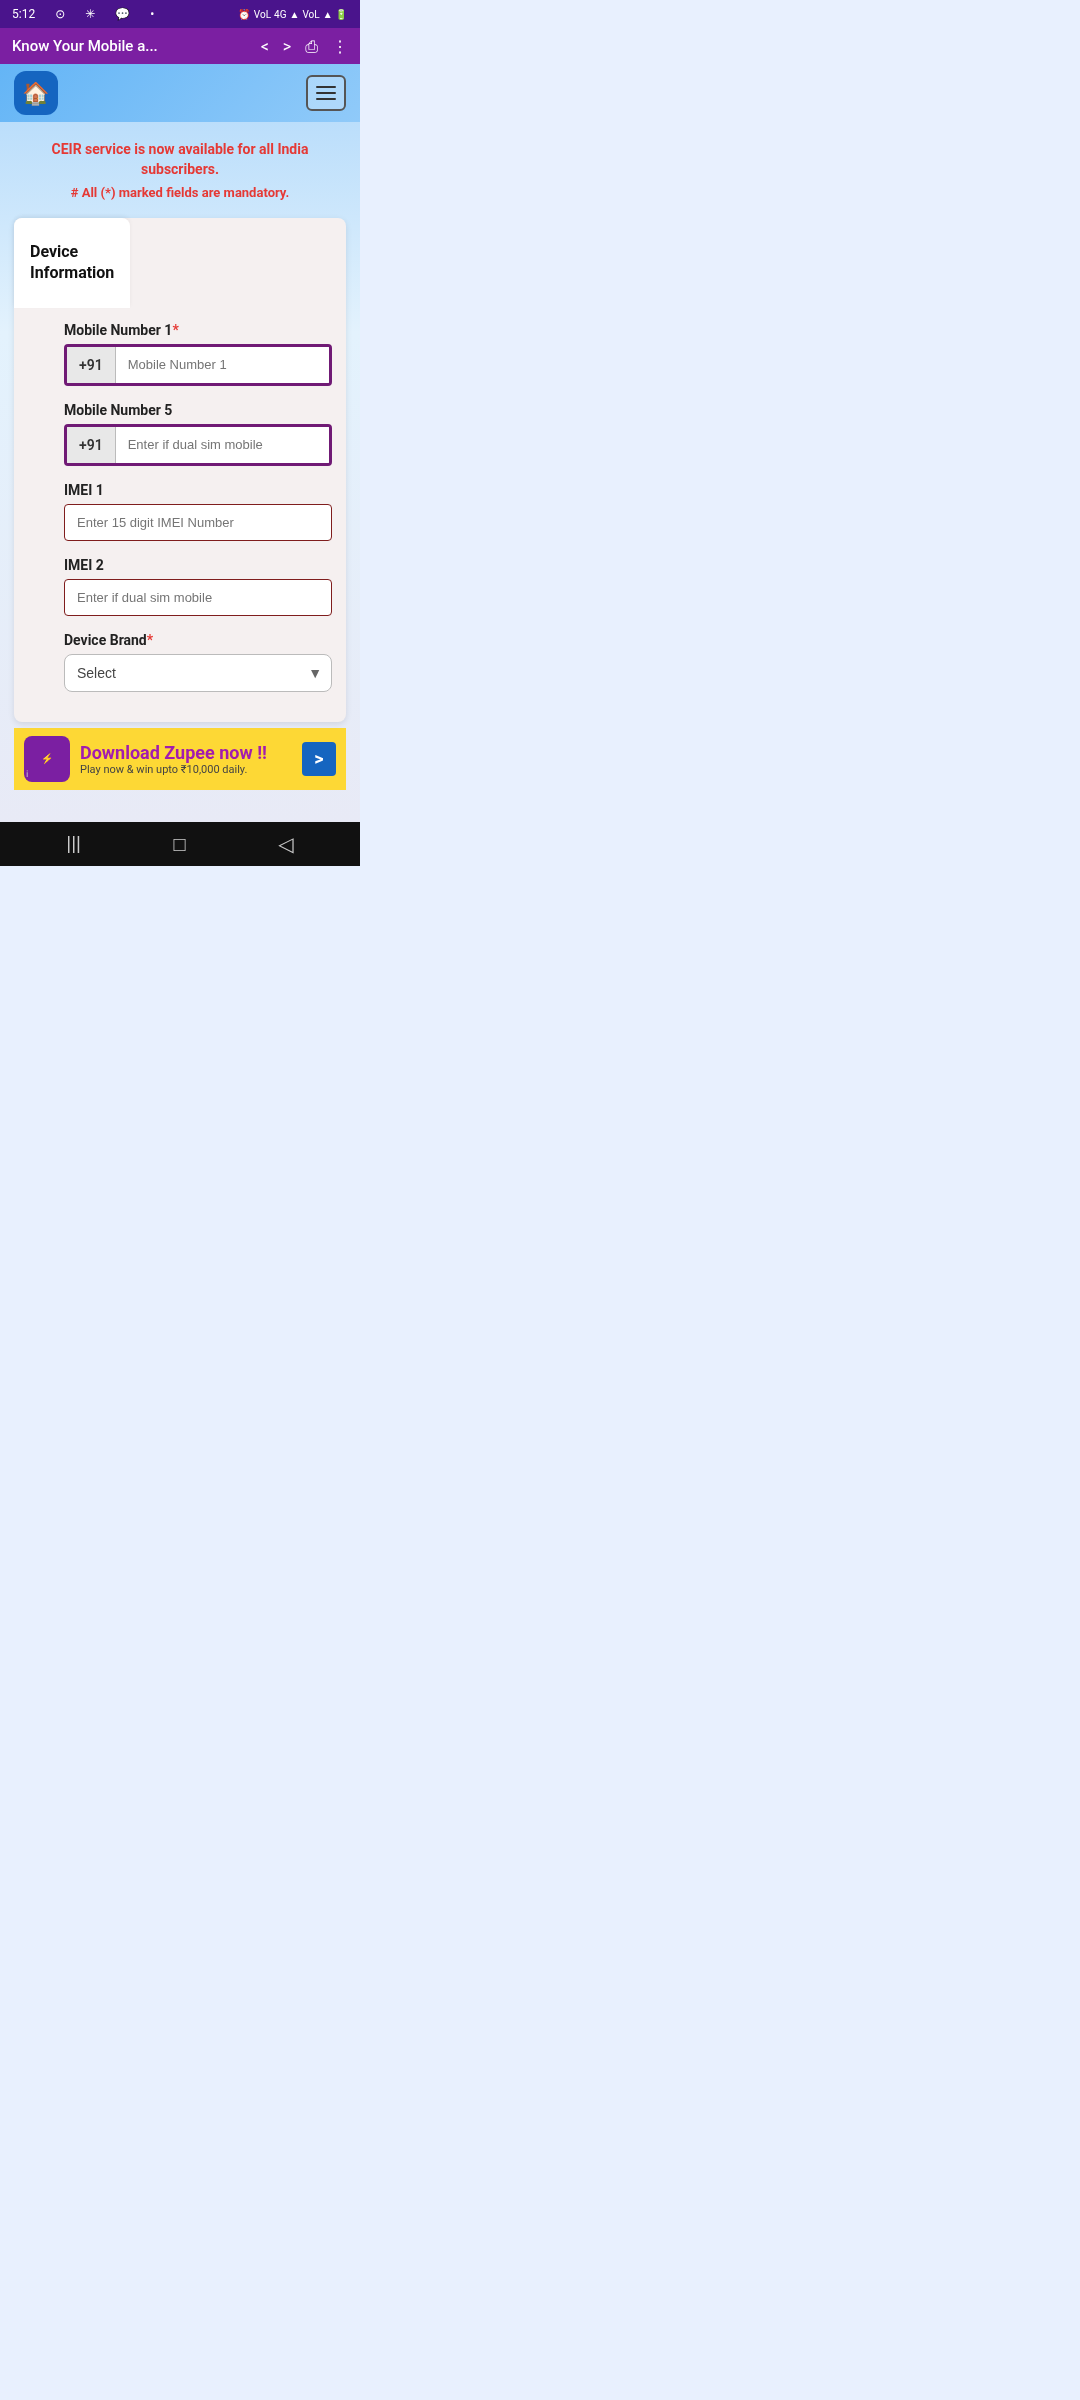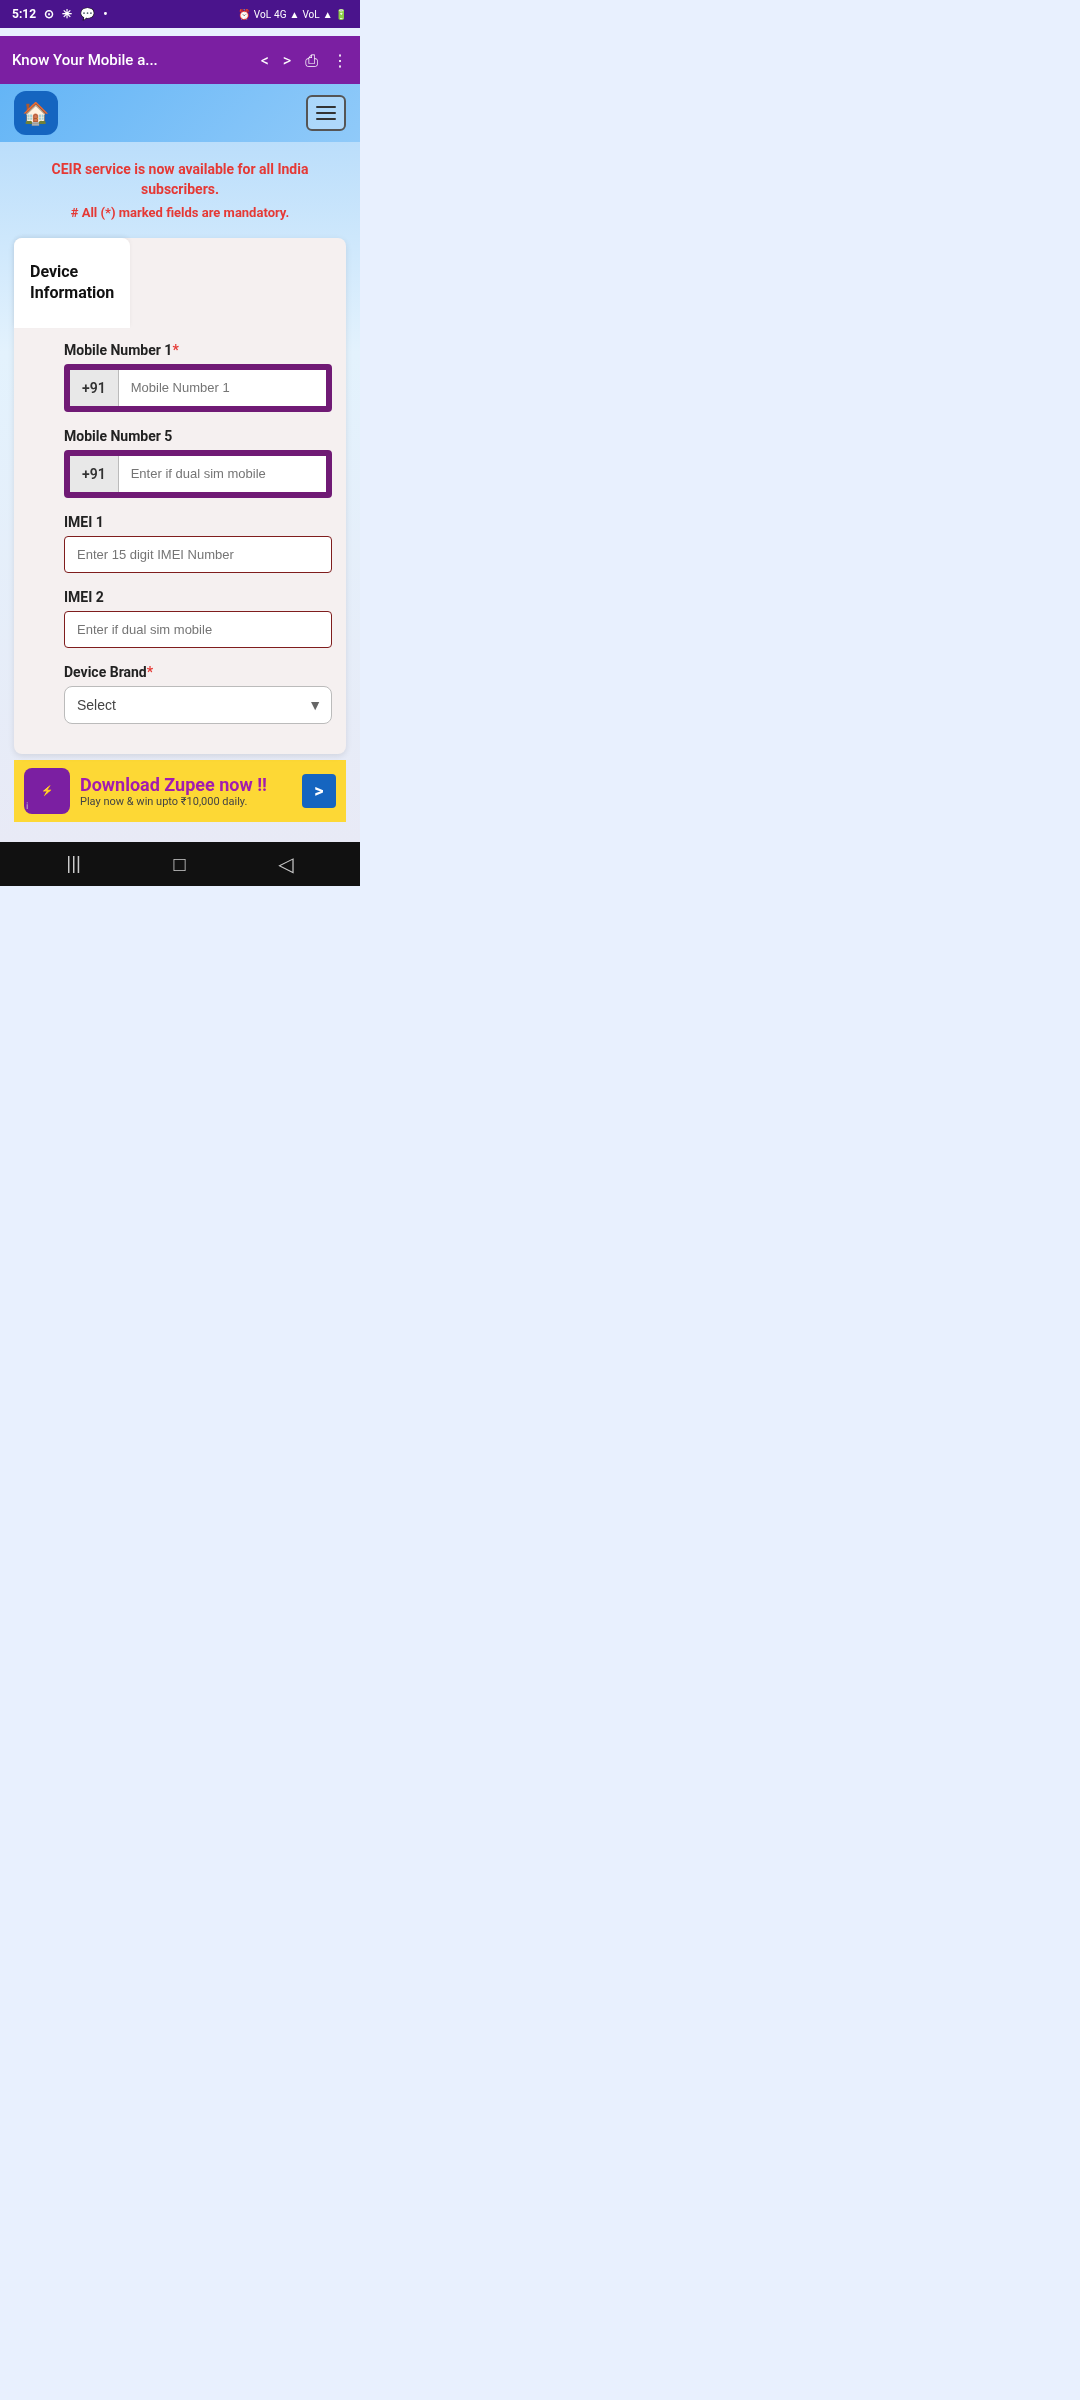--- a/index.html
+++ b/index.html
@@ -17,33 +17,32 @@
     .status-bar {
       background: #4a148c;
       color: white;
       font-size: 12px;
       padding: 6px 12px;
       display: flex;
       justify-content: space-between;
       align-items: center;
       height: 28px;
     }
-    .status-left { display: flex; align-items: center; gap: 8px; font-weight: bold; }
+    .status-left { display: flex; align-items: center; gap: 20px; }
     .status-right { display: flex; align-items: center; gap: 3px; font-size: 10px; }
 
     
     .browser-bar {
       background: #7b1fa2;
       color: white;
       padding: 8px 12px;
       display: flex;
       align-items: center;
       gap: 10px;
-      height: 48px;
-      margin-top: 8px;
+      height: 36px;
     }
     .browser-title {
       flex: 1;
       font-size: 15px;
       font-weight: 500;
       white-space: nowrap;
       overflow: hidden;
       text-overflow: ellipsis;
     }
     .browser-icons {
@@ -168,21 +167,21 @@
       color: #222;
       margin-bottom: 6px;
     }
     .field-label .required {
       color: #e53935;
       font-size: 14px;
     }
 
     .input-row {
       display: flex;
-      border: 6px solid #701a75;
+      border: 3px solid #701a75;
       border-radius: 4px;
       overflow: hidden;
       background: white;
       justify-content: flex-end;
     }
     .country-code {
       background: #e8e8e8;
       padding: 10px 12px;
       font-size: 14px;
       font-weight: 600;

